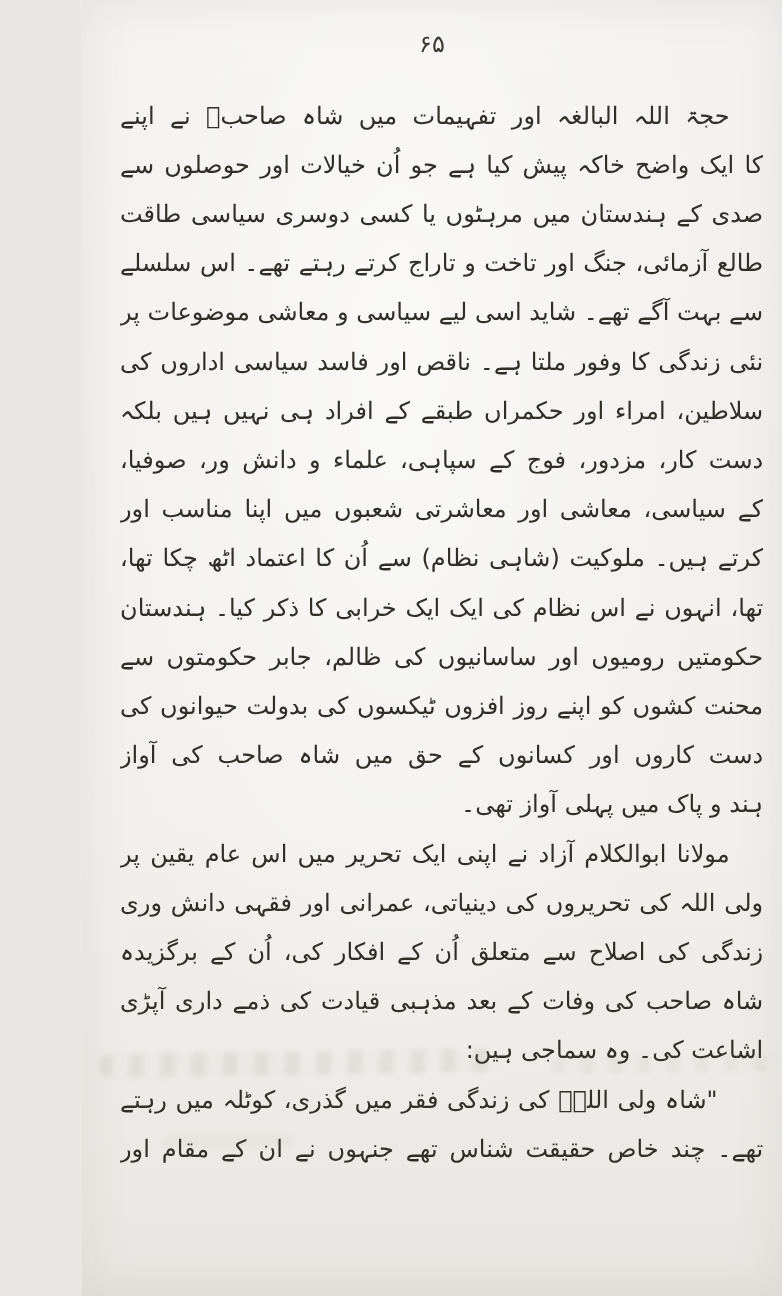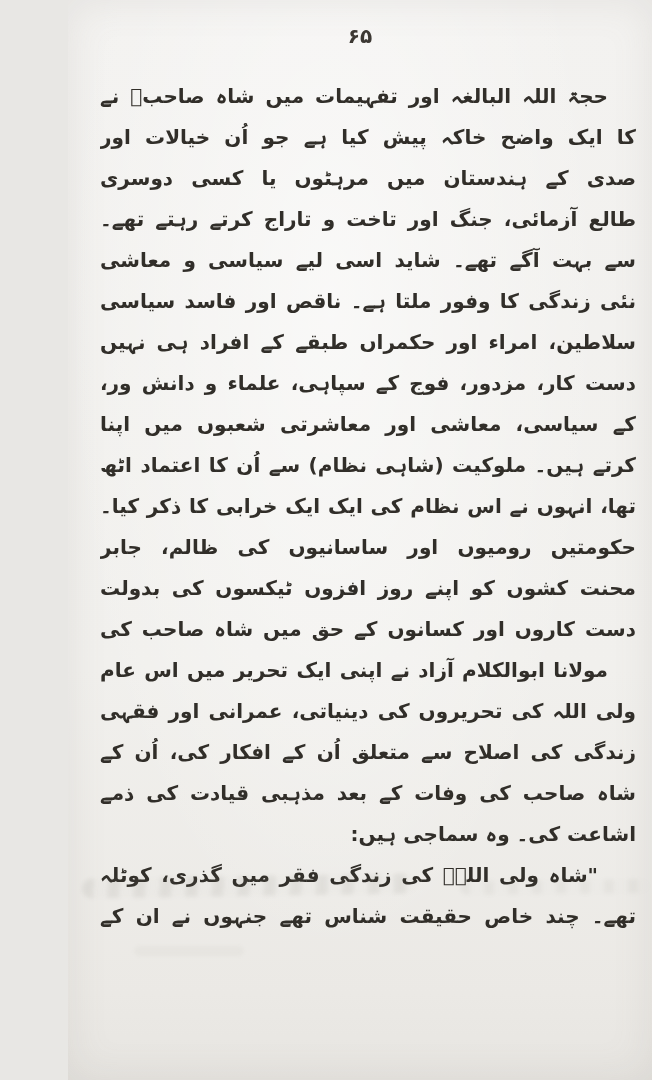--- a/index.html
+++ b/index.html
@@ -15,21 +15,20 @@
   .scan {
     position: relative;
     width: 584px;
     height: 1080px;
     overflow: hidden;
     background:
       radial-gradient(ellipse at 45% 28%, rgba(255,255,255,0.55) 0%, rgba(255,255,255,0) 60%),
       linear-gradient(180deg, #f3f2f0 0%, #f1f0ed 62%, #ebe9e5 92%, #e7e5e1 100%);
     color: #2f2c28;
     box-shadow: inset 0 0 40px rgba(120,115,105,0.12);
-    font-weight: bold;
   }
   .page-number {
     position: absolute;
     top: 24px;
     left: 0;
     right: 0;
     text-align: center;
     font-size: 20px;
     letter-spacing: 2px;
     color: #3c3833;
@@ -100,20 +99,21 @@
         <div class="line">سے بہت آگے تھے۔ شاید اسی لیے سیاسی و معاشی موضوعات پر بھی اُن کی تحریروں میں ایک</div>
         <div class="line">نئی زندگی کا وفور ملتا ہے۔ ناقص اور فاسد سیاسی اداروں کی اصلاح کے لیے ان کے مخاطب</div>
         <div class="line">سلاطین، امراء اور حکمراں طبقے کے افراد ہی نہیں ہیں بلکہ وہ معاشرے کے ہر طبقے، کسان،</div>
         <div class="line">دست کار، مزدور، فوج کے سپاہی، علماء و دانش ور، صوفیا، غرض سبھی کو بیدار ہونے اور زندگی</div>
         <div class="line">کے سیاسی، معاشی اور معاشرتی شعبوں میں اپنا مناسب اور ضروری پارٹ ادا کرنے کی تلقین</div>
         <div class="line">کرتے ہیں۔ ملوکیت (شاہی نظام) سے اُن کا اعتماد اٹھ چکا تھا، اور اگرچہ اُن کا عہد ملوکیت کا عہد</div>
         <div class="line">تھا، انہوں نے اس نظام کی ایک ایک خرابی کا ذکر کیا۔ ہندستان میں اٹھارہویں صدی کی مغل</div>
         <div class="line">حکومتیں رومیوں اور ساسانیوں کی ظالم، جابر حکومتوں سے کسی طرح پیچھے نہ تھی جنہوں نے</div>
         <div class="line">محنت کشوں کو اپنے روز افزوں ٹیکسوں کی بدولت حیوانوں کی سطح پر لا کھڑا کیا تھا۔ محنت کشوں،</div>
         <div class="line">دست کاروں اور کسانوں کے حق میں شاہ صاحب کی آواز اٹھارہویں صدی کے برصغیر</div>
+        <div class="line short">ہند و پاک میں پہلی آواز تھی۔</div>
       </div>
       <div class="paragraph">
         <div class="line indent">مولانا ابوالکلام آزاد نے اپنی ایک تحریر میں اس عام یقین پر شبہہ کا اظہار کیا ہے کہ شاہ</div>
         <div class="line">ولی اللہ کی تحریروں کی دینیاتی، عمرانی اور فقہی دانش وری اور ہندی مسلمانوں کی مذہبی اور سماجی</div>
         <div class="line">زندگی کی اصلاح سے متعلق اُن کے افکار کی، اُن کے برگزیدہ اخلاف اور ممتاز تلامذہ نے، جن پر</div>
         <div class="line">شاہ صاحب کی وفات کے بعد مذہبی قیادت کی ذمے داری آپڑی تھی، پوری طرح وضاحت اور</div>
         <div class="line short">اشاعت کی۔ وہ سماجی ہیں:</div>
       </div>
       <div class="paragraph">
         <div class="line indent">"شاہ ولی اللہؒ کی زندگی فقر میں گذری، کوٹلہ میں رہتے تھے اور شہر کی آلایشوں سے دور</div>

